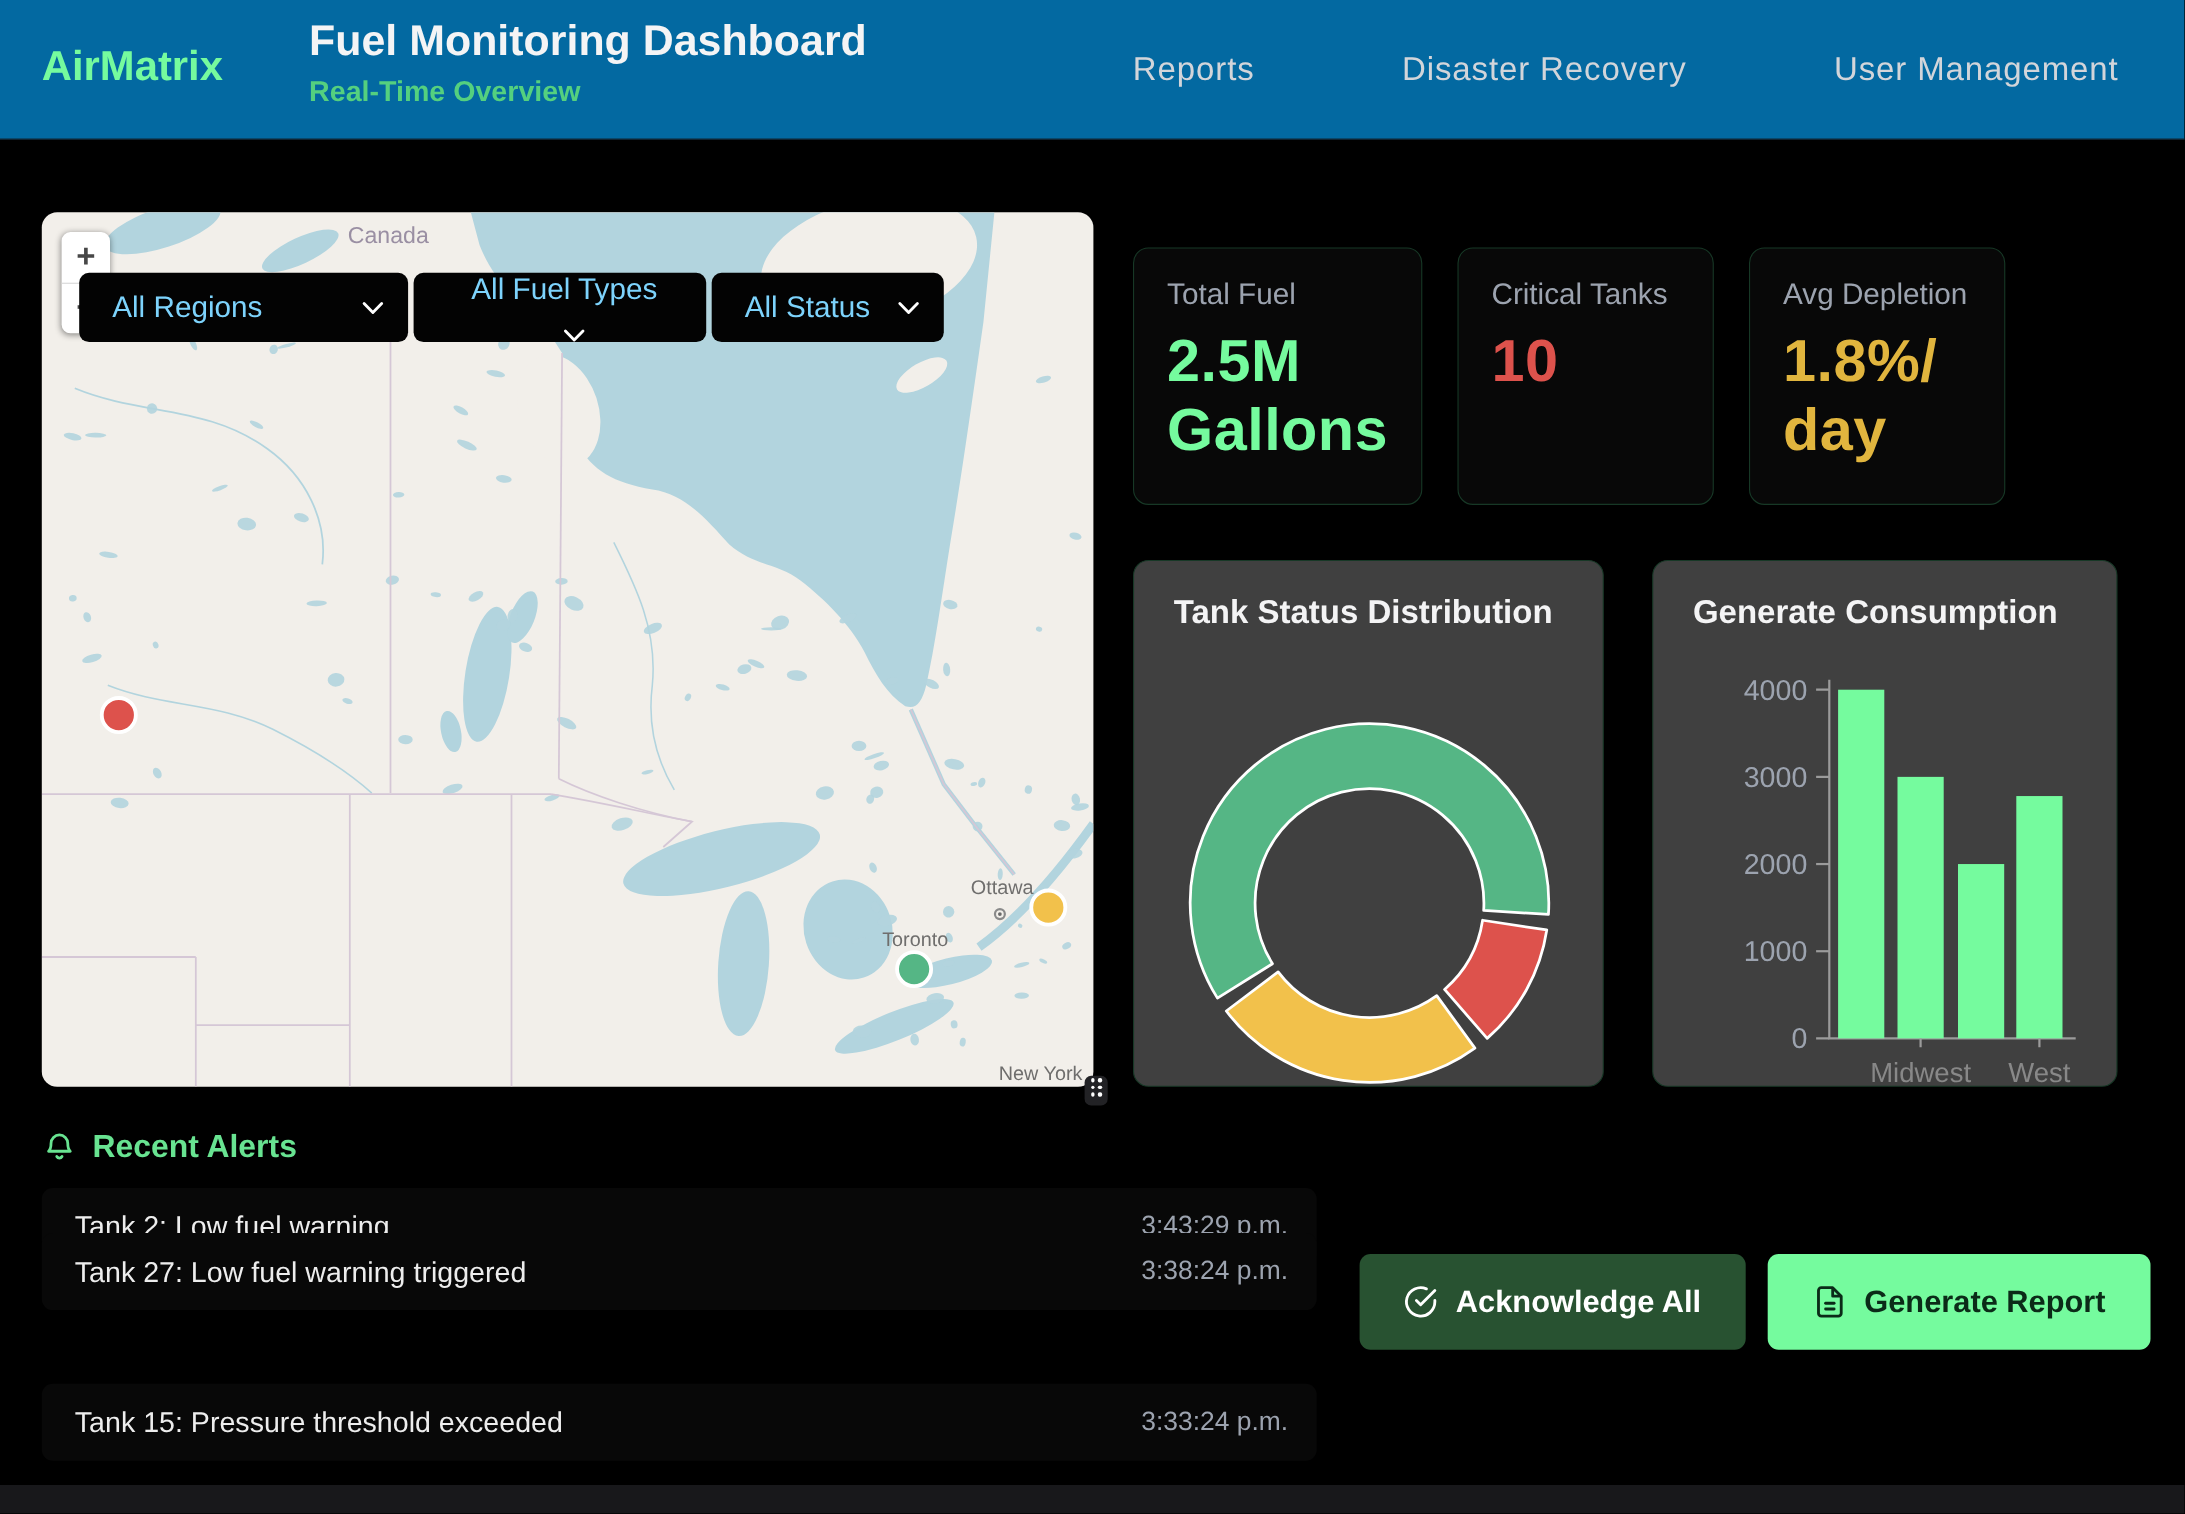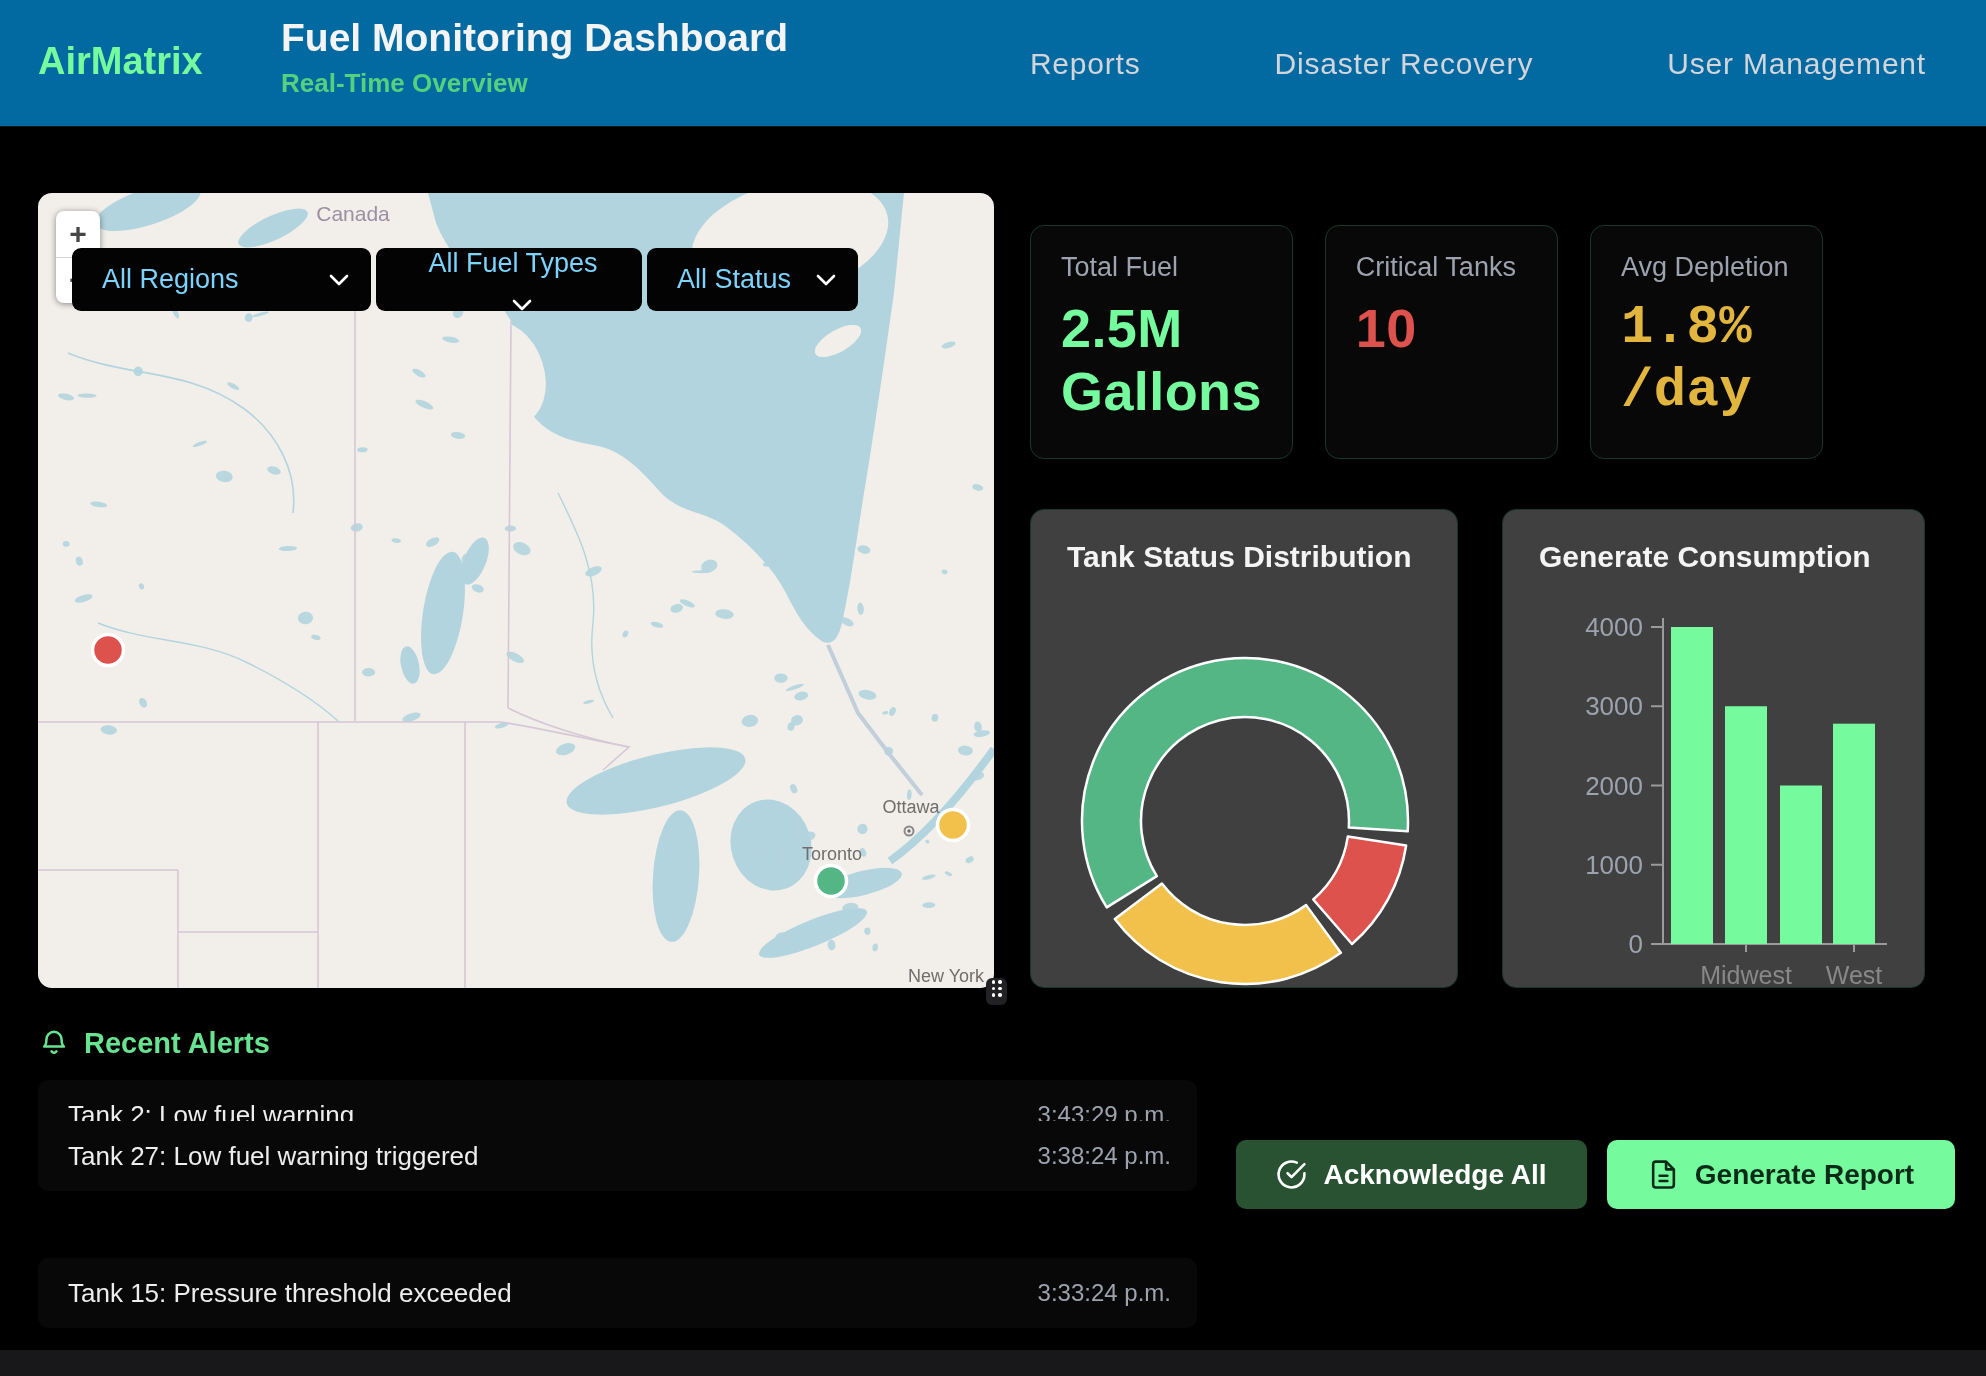--- a/index.html
+++ b/index.html
@@ -34,21 +34,21 @@
   #tank-card{left:1030px;top:509px;width:428px;height:479px}
   #regional-card{left:1502px;top:509px;width:423px;height:479px}
   .chart-svg{position:absolute;left:0;top:0}
 
   .alerts-title{position:absolute;left:38px;top:1026px;display:flex;align-items:center;gap:14px}
   .alerts-title .t{font-size:29px;font-weight:bold;color:#68e391}
   .alert-row{position:absolute;left:38px;width:1159px;height:70px;background:#080808;border-radius:10px;display:flex;align-items:center;justify-content:space-between;padding:0 26px 0 30px}
   .alert-text{font-size:26px;color:#ededed}
   .alert-time{font-size:24px;color:#9ca3af}
 
-  .btn{position:absolute;top:1140px;height:69px;border-radius:10px;display:flex;align-items:center;justify-content:center;gap:16px;font-size:28px;font-weight:bold;cursor:pointer}
+  .btn{position:absolute;top:1140px;height:87px;border-radius:10px;display:flex;align-items:center;justify-content:center;gap:16px;font-size:28px;font-weight:bold;cursor:pointer}
   .btn-ack{left:1236px;width:351px;background:#285231;color:#fff}
   .btn-gen{left:1607px;width:348px;background:#75fb9e;color:#0b2b18}
 
   .footer{position:absolute;left:0;top:1350px;width:100%;height:26px;background:#18181b}
 </style>
 </head>
 <body>
 
 <div class="header">
   <div class="logo">AirMatrix</div>
@@ -248,21 +248,21 @@
     <div class="stat-card">
       <div class="stat-label">Total Fuel</div>
       <div class="stat-value" style="color: rgb(117, 251, 158);">2.5M Gallons</div>
     </div>
     <div class="stat-card">
       <div class="stat-label">Critical Tanks</div>
       <div class="stat-value" style="color: rgb(221, 82, 76);">10</div>
     </div>
     <div class="stat-card">
       <div class="stat-label">Avg Depletion</div>
-      <div class="stat-value" style="color: rgb(225, 181, 62); font-family: Liberation Mono, monospace;">1.8%/day</div>
+      <div class="stat-value" style="color: rgb(225, 181, 62);">1.8%/day</div>
     </div>
   </div>
 
 <div class="card chart-card" id="tank-card">
   <div class="chart-title">Tank Status Distribution</div>
   <svg class="chart-svg" id="donut" width="425" height="476">
       <path d="M75.77 397.38 A163 163 0 1 1 376.67 321.31 L317.79 317.58 A104 104 0 1 0 125.80 366.11 Z" fill="#55b685" stroke="#ffffff" stroke-width="2.5" stroke-linejoin="round"></path>
       <path d="M375.16 335.44 A163 163 0 0 1 320.96 434.00 L282.24 389.48 A104 104 0 0 0 316.82 326.60 Z" fill="#dd524c" stroke="#ffffff" stroke-width="2.5" stroke-linejoin="round"></path>
       <path d="M309.83 442.85 A163 163 0 0 1 83.82 409.10 L130.94 373.59 A104 104 0 0 0 275.14 395.13 Z" fill="#f2c14b" stroke="#ffffff" stroke-width="2.5" stroke-linejoin="round"></path>
     </svg>

